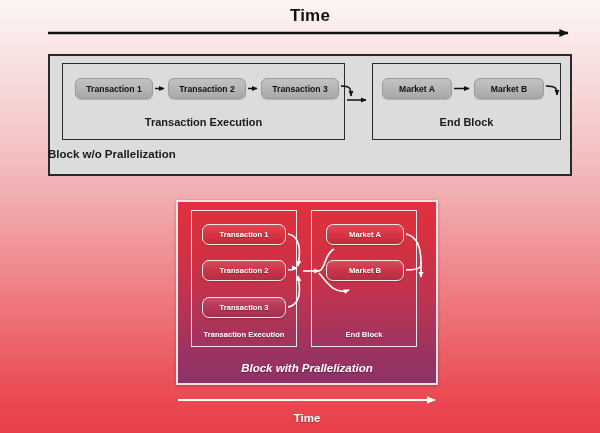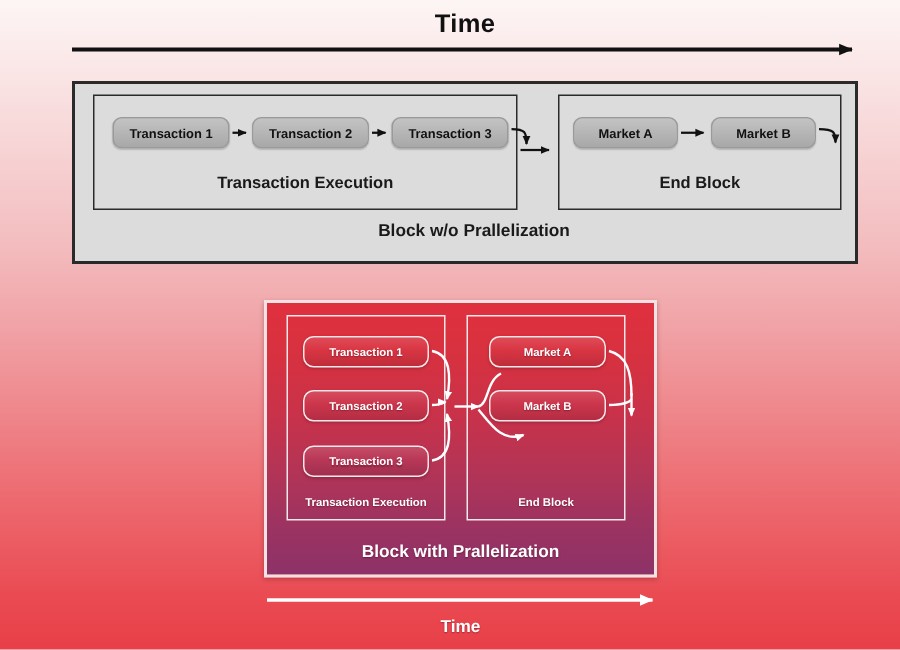--- a/index.html
+++ b/index.html
@@ -36,21 +36,20 @@
   }
 
   
   #block-wo {
     left: 38px; top: 54px; width: 524px; height: 122px;
     background: #dcdcdc;
     border: 2px solid #2a2a2a;
   }
   #block-wo-label {
     left: 38px; top: 148px; width: 536px;
-    text-align: center;
     font-size: 11.5px; font-weight: bold; color: #1a1a1a;
   }
   .panel-gray {
     background: #dcdcdc;
     border: 1.6px solid #2a2a2a;
   }
   #panel-txexec { left: 52px; top: 63px; width: 283px; height: 77px; }
   #panel-endblock { left: 362px; top: 63px; width: 189px; height: 77px; }
   .panel-gray-label {
     font-size: 11px; font-weight: bold; color: #1a1a1a;
@@ -84,20 +83,21 @@
         #9e3360 80%,
         #8d3268 100%);
     border: 2.5px solid #f3e2e4;
     box-shadow: 0 1px 3px rgba(90,20,30,.35);
   }
   #block-with-label {
     left: 166px; top: 362px; width: 262px;
     text-align: center;
     font-size: 11.5px; font-weight: bold; color: #fff;
     text-shadow: 0 1px 1px rgba(70,10,25,.5);
+    font-style: italic;
   }
   .panel-red {
     border: 1.6px solid #f5e8ea;
     background: transparent;
   }
   #panel-txexec-b { left: 181px; top: 210px; width: 106px; height: 137px; }
   #panel-endblock-b { left: 301px; top: 210px; width: 106px; height: 137px; }
   .panel-red-label {
     font-size: 7.6px; font-weight: bold; color: #fff;
     text-align: center; width: 100%;

